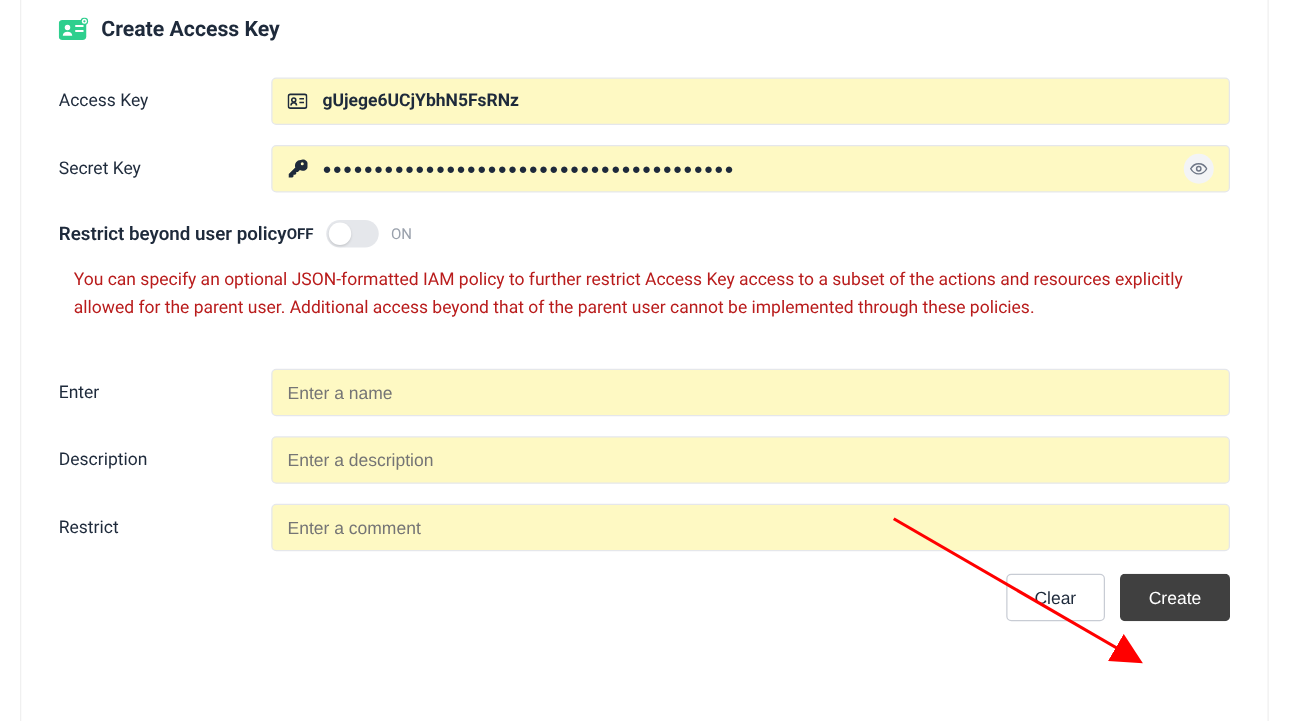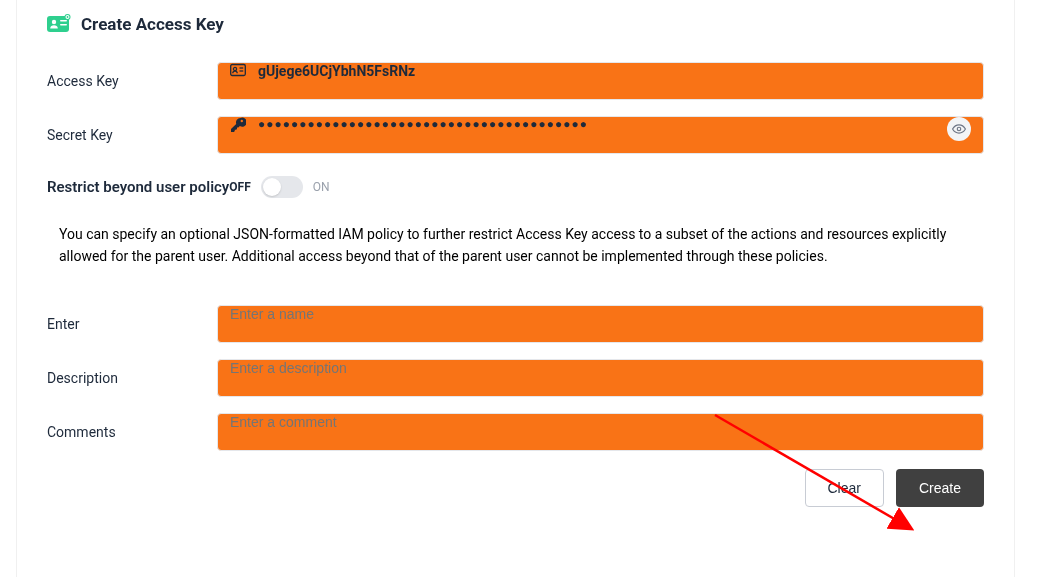--- a/index.html
+++ b/index.html
@@ -45,24 +45,24 @@
       font-size: 14px;
     }
     .field-col {
       flex: 1;
     }
     .field-box {
       border: 1px solid #e5e7eb;
       border-radius: 4px;
       height: 38px;
       display: flex;
-      align-items: flex-start;
+      align-items: center;
       padding: 0 12px;
       gap: 12px;
-      background: #f97316;
+      background: #fef9c3;
     }
     .field-value {
       font-weight: 700;
       color: #1e2a3b;
       font-size: 14px;
       flex: 1;
     }
     .field-placeholder {
       color: #9aa1ac;
       font-size: 14px;
@@ -140,24 +140,24 @@
       position: absolute;
       top: 2px;
       left: 2px;
       width: 18px;
       height: 18px;
       background: #fff;
       border-radius: 50%;
       box-shadow: 0 1px 2px rgba(0,0,0,0.15);
     }
     .restrict-desc {
-      color: #000000;
+      color: #b91c1c;
       font-size: 14px;
       line-height: 1.55;
-      margin-top: 26px;
+      margin-top: 16px;
       padding-left: 12px;
       padding-right: 8px;
     }
     .spacer { height: 16px; }
     .actions {
       display: flex;
       justify-content: flex-end;
       gap: 12px;
       margin-top: 18px;
     }
@@ -285,21 +285,21 @@
     <div class="field-col">
       <div class="field-box">
         <input class="input-el" type="text" placeholder="Enter a description" style="">
       </div>
     </div>
   </div>
 
   <div class="spacer"></div>
 
   <div class="row">
-    <div class="label-col">Comments</div>
+    <div class="label-col">Restrict</div>
     <div class="field-col">
       <div class="field-box">
         <input class="input-el" type="text" placeholder="Enter a comment" style="">
       </div>
     </div>
   </div>
 
   <div class="actions">
     <button class="btn btn-clear">Clear</button>
     <button class="btn btn-create">Create</button>

